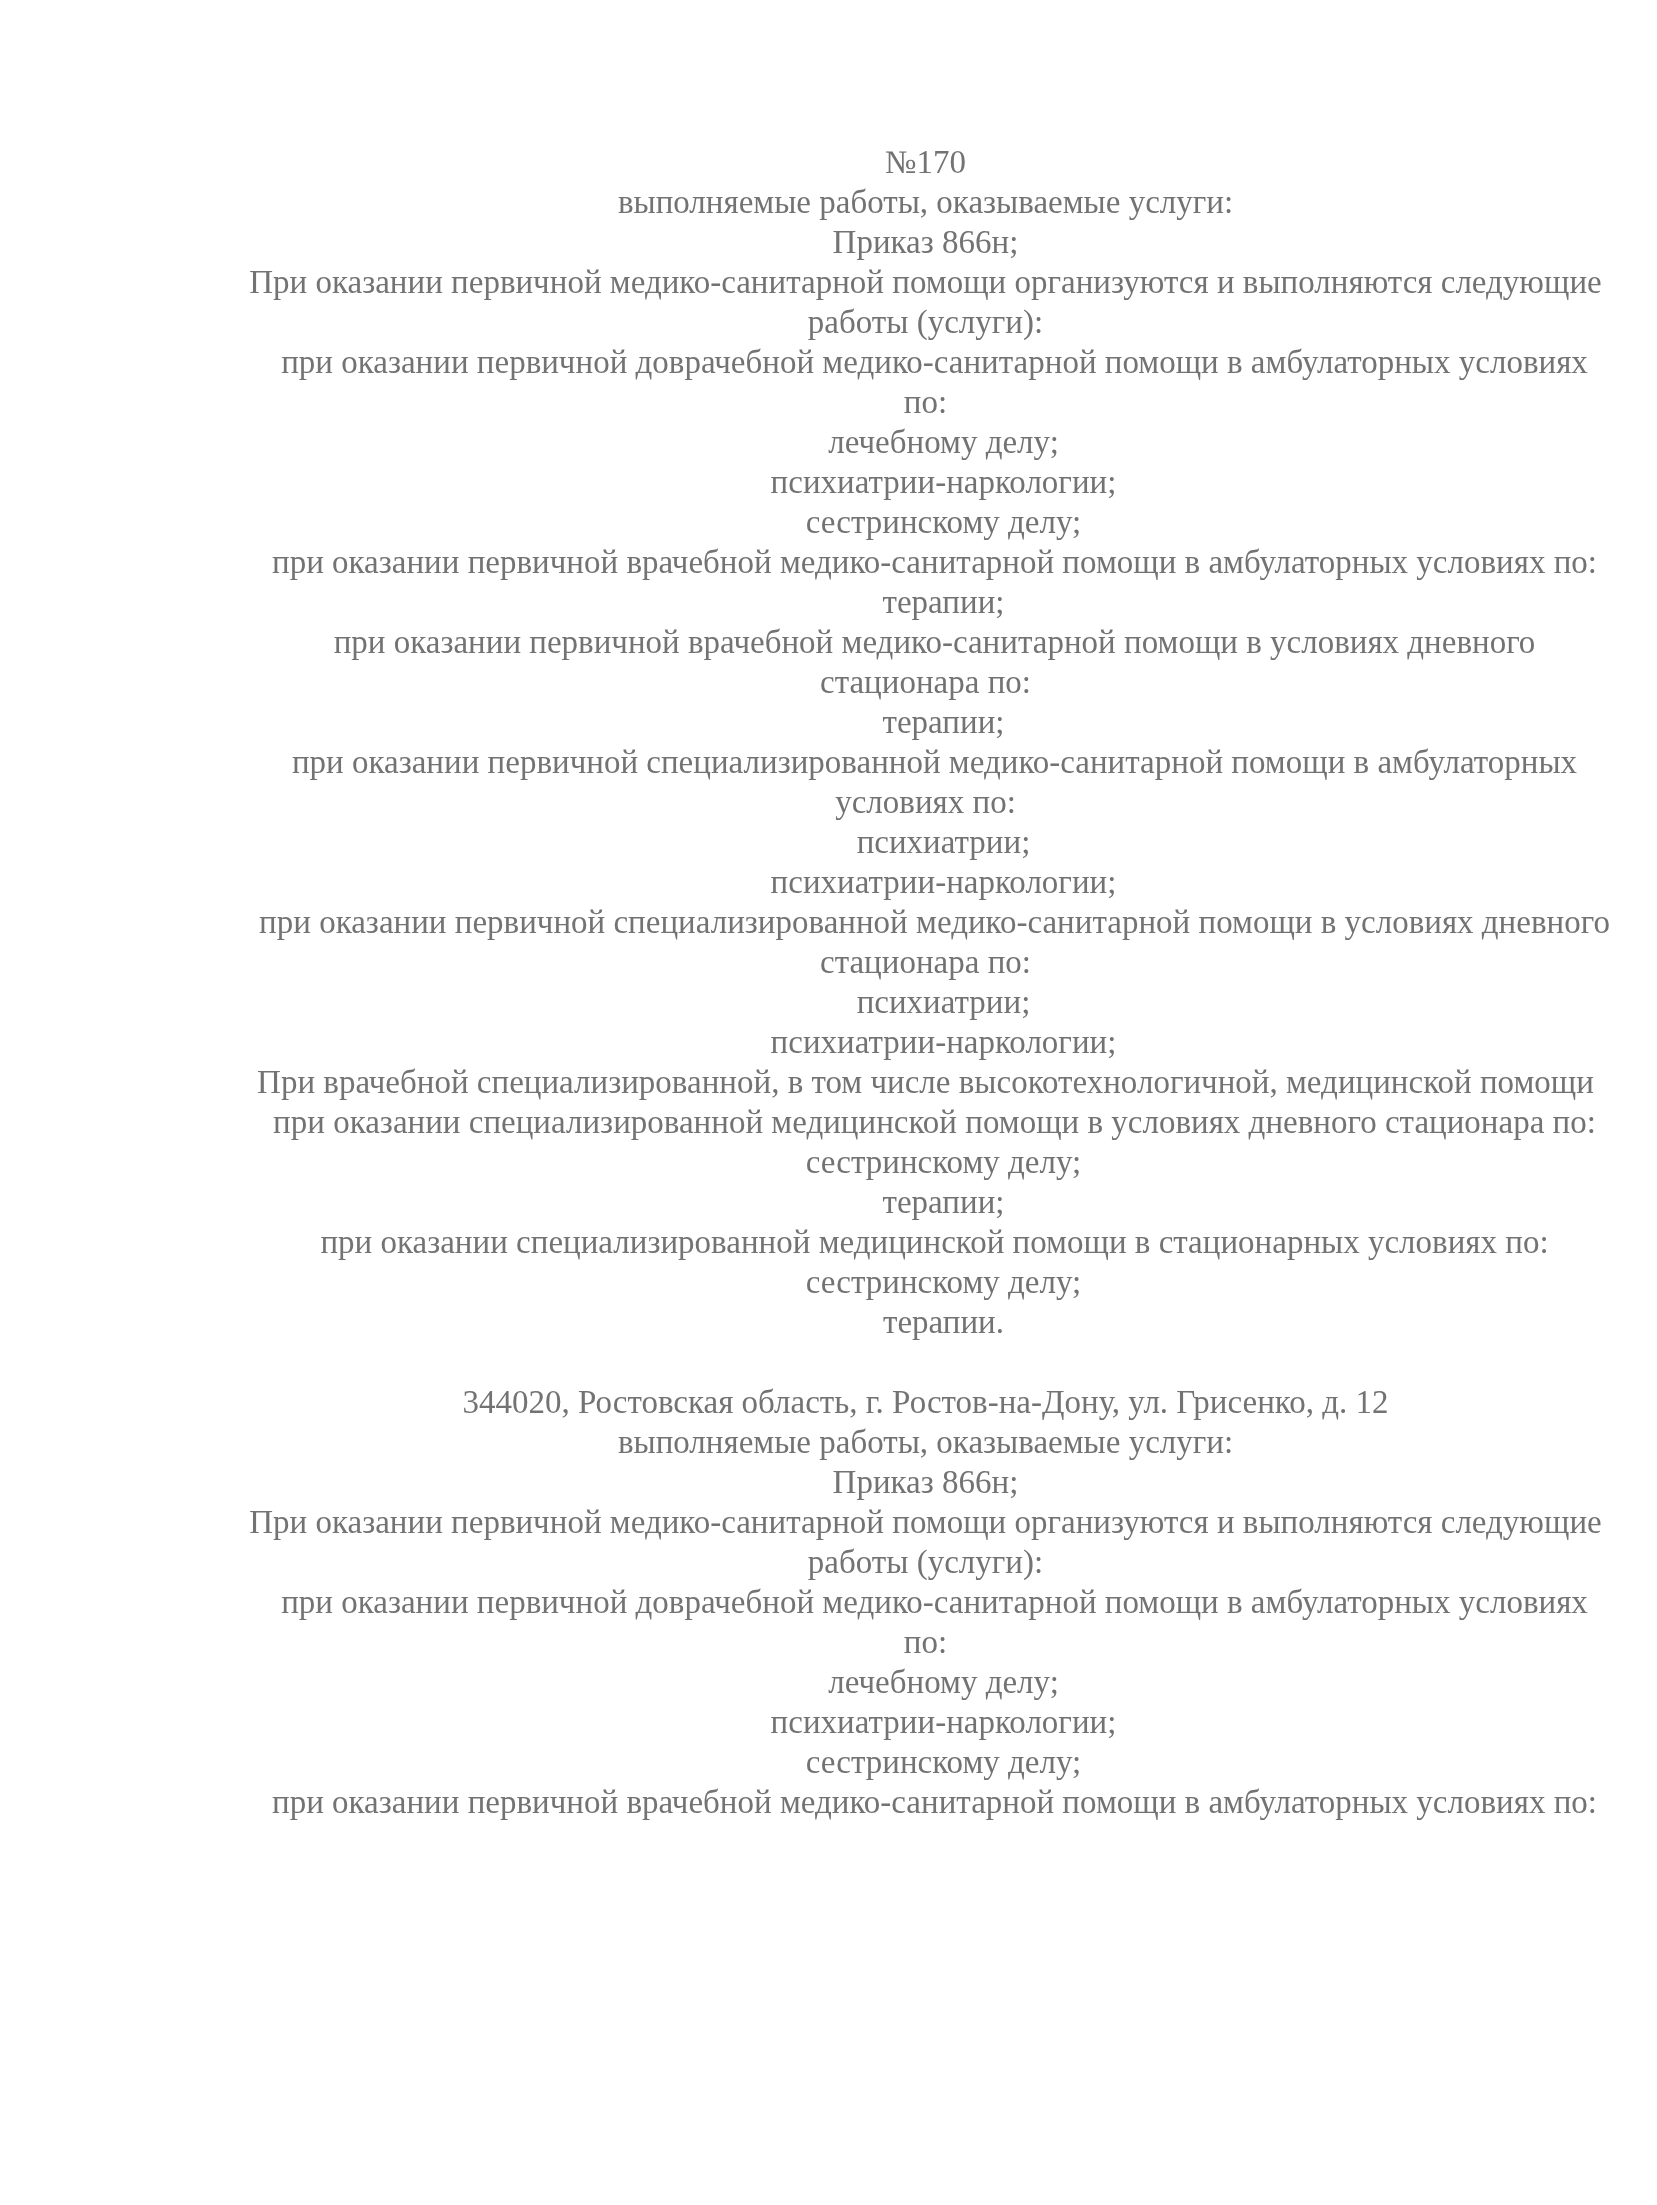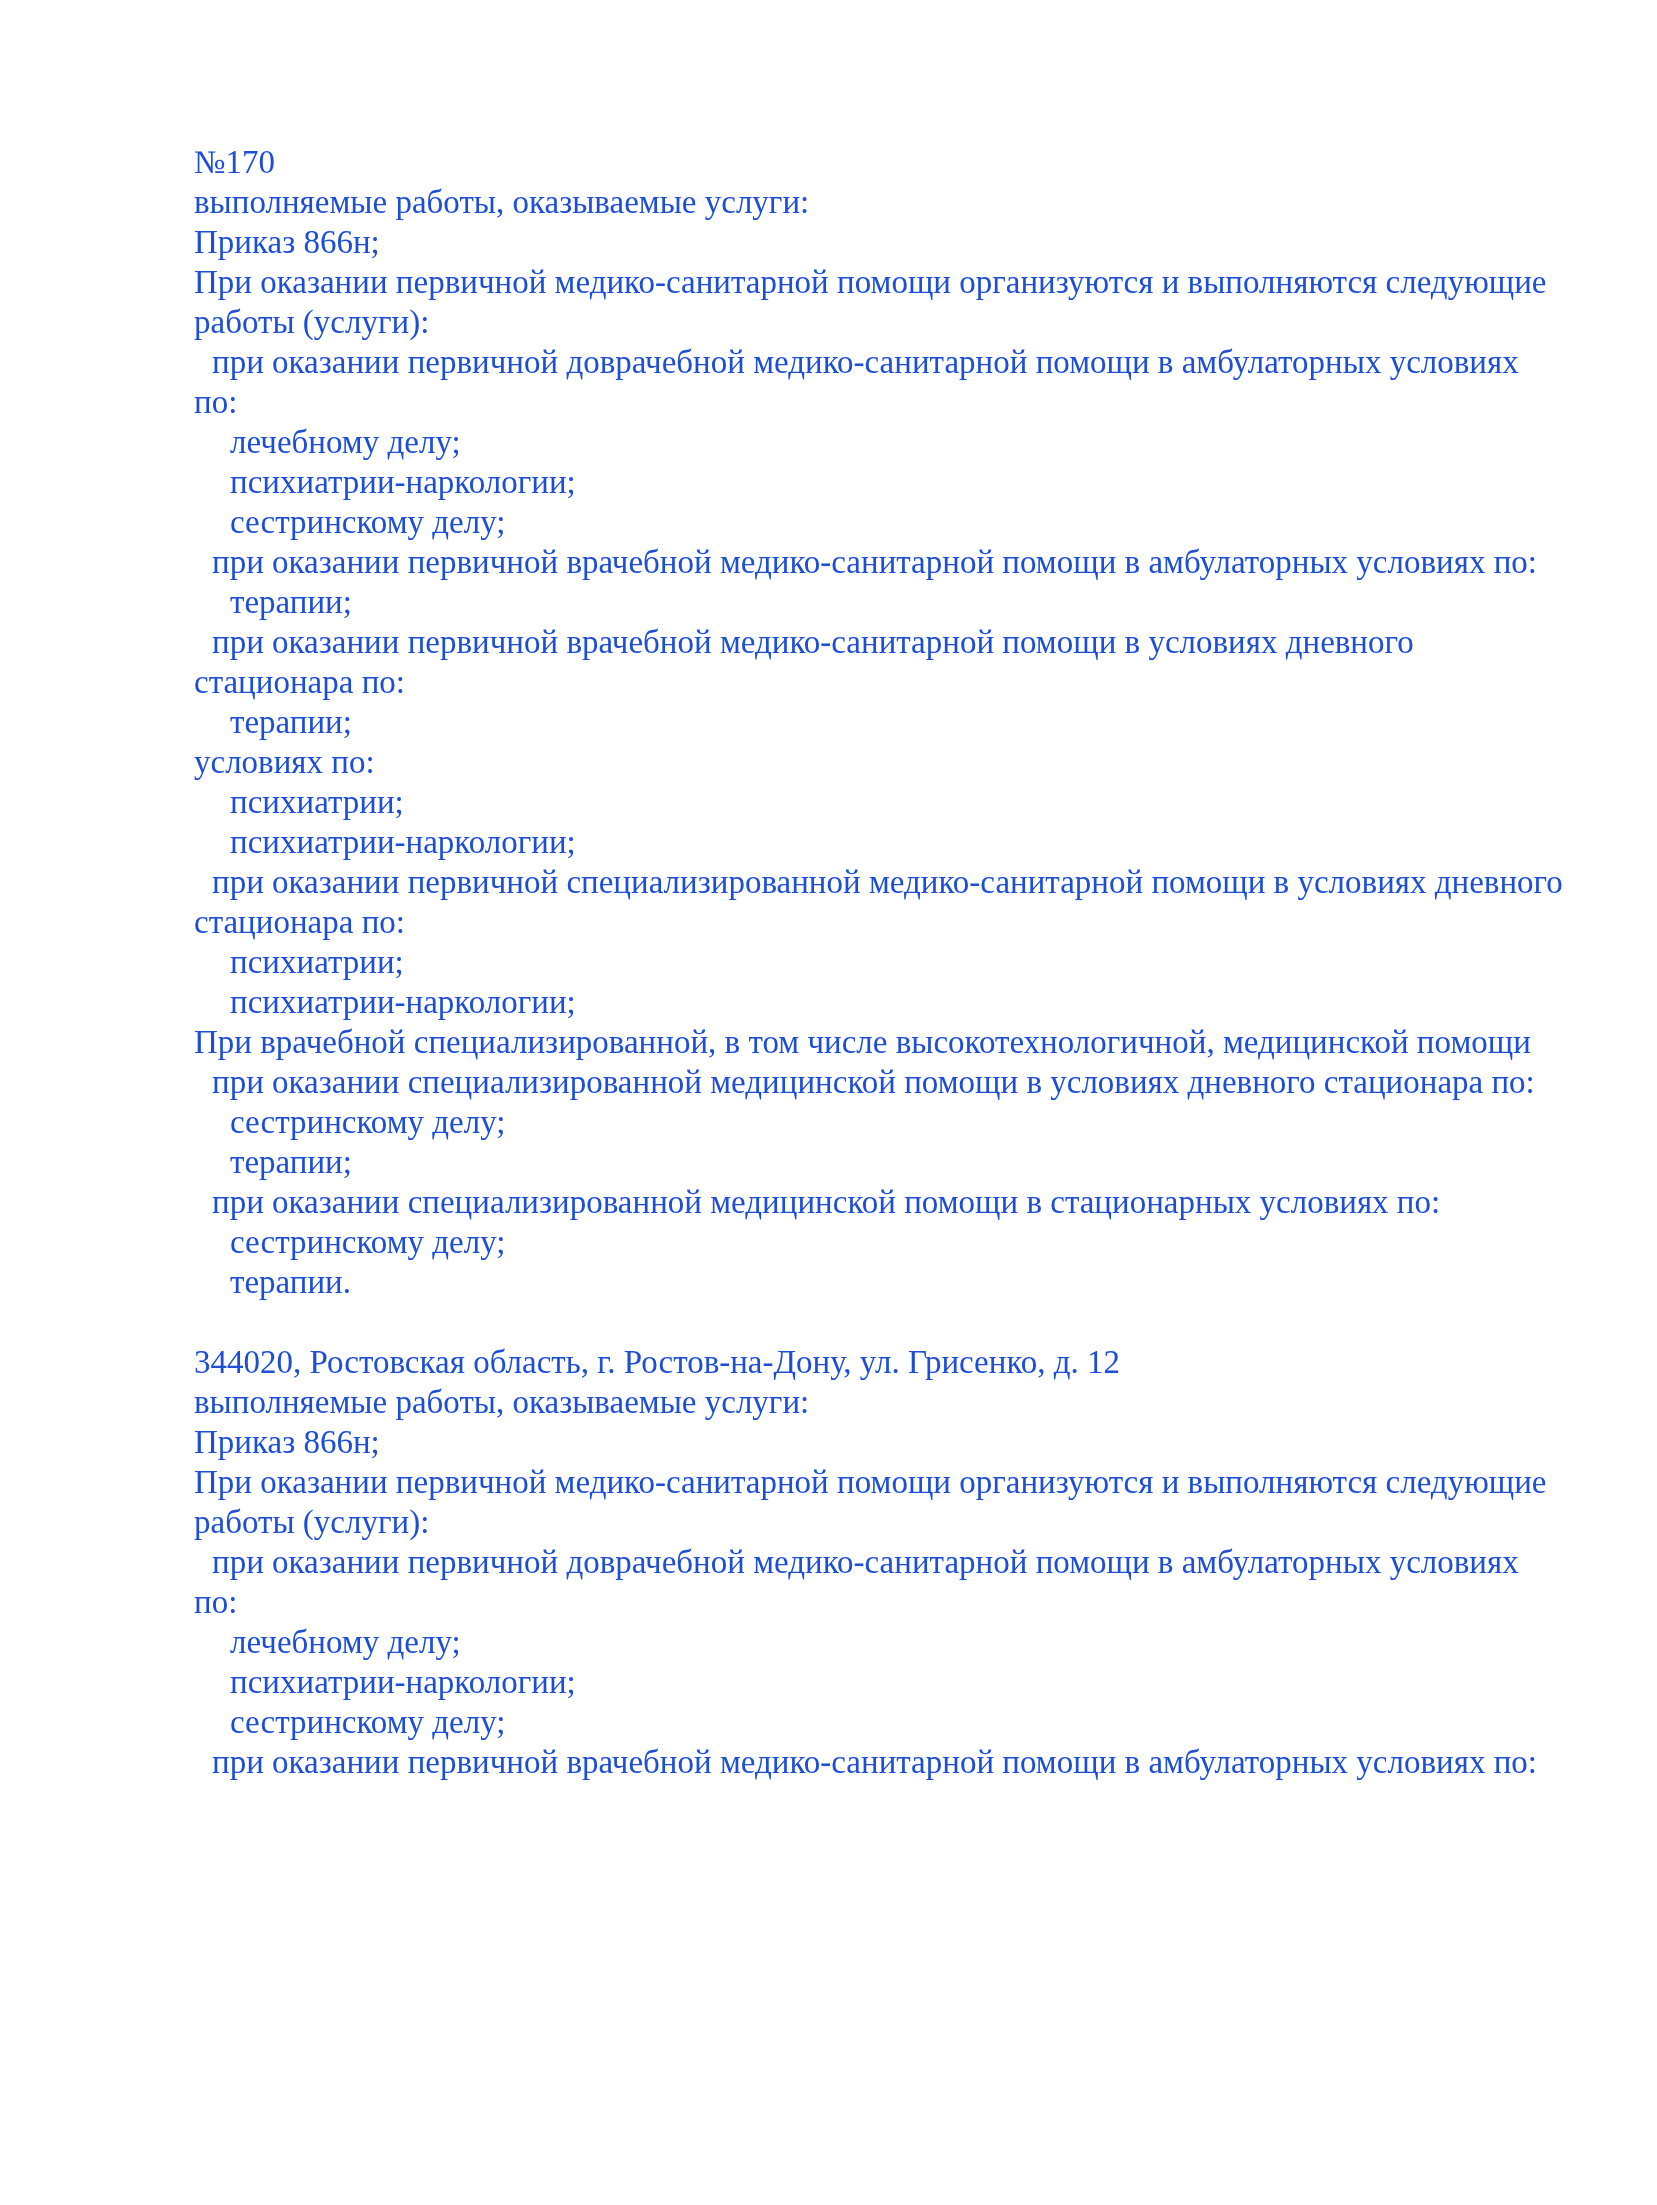--- a/index.html
+++ b/index.html
@@ -18,23 +18,24 @@
   .text-block {
     position: absolute;
     top: 142px;
     left: 194px;
     right: 0;
   }
   .line {
     height: 40px;
     line-height: 40px;
     font-size: 33px;
-    color: #1d4ed8;
+    color: #737373;
     white-space: pre;
     font-family: "Liberation Serif", "DejaVu Serif", serif;
+    text-align: center;
   }
   .indent-0 { padding-left: 0; }
   .indent-1 { padding-left: 18px; font-family: Liberation Serif, serif; }
   .indent-2 { padding-left: 36px; }
 </style>
 </head>
 <body>
 
 <div class="page">
   <div class="text-block">
@@ -46,20 +47,21 @@
       <div class="line indent-1">при оказании первичной доврачебной медико-санитарной помощи в амбулаторных условиях</div>
       <div class="line indent-0">по:</div>
       <div class="line indent-2">лечебному делу;</div>
       <div class="line indent-2">психиатрии-наркологии;</div>
       <div class="line indent-2">сестринскому делу;</div>
       <div class="line indent-1">при оказании первичной врачебной медико-санитарной помощи в амбулаторных условиях по:</div>
       <div class="line indent-2">терапии;</div>
       <div class="line indent-1">при оказании первичной врачебной медико-санитарной помощи в условиях дневного</div>
       <div class="line indent-0">стационара по:</div>
       <div class="line indent-2">терапии;</div>
+      <div class="line indent-1">при оказании первичной специализированной медико-санитарной помощи в амбулаторных</div>
       <div class="line indent-0">условиях по:</div>
       <div class="line indent-2">психиатрии;</div>
       <div class="line indent-2">психиатрии-наркологии;</div>
       <div class="line indent-1">при оказании первичной специализированной медико-санитарной помощи в условиях дневного</div>
       <div class="line indent-0">стационара по:</div>
       <div class="line indent-2">психиатрии;</div>
       <div class="line indent-2">психиатрии-наркологии;</div>
       <div class="line indent-0">При врачебной специализированной, в том числе высокотехнологичной, медицинской помощи</div>
       <div class="line indent-1">при оказании специализированной медицинской помощи в условиях дневного стационара по:</div>
       <div class="line indent-2">сестринскому делу;</div>

